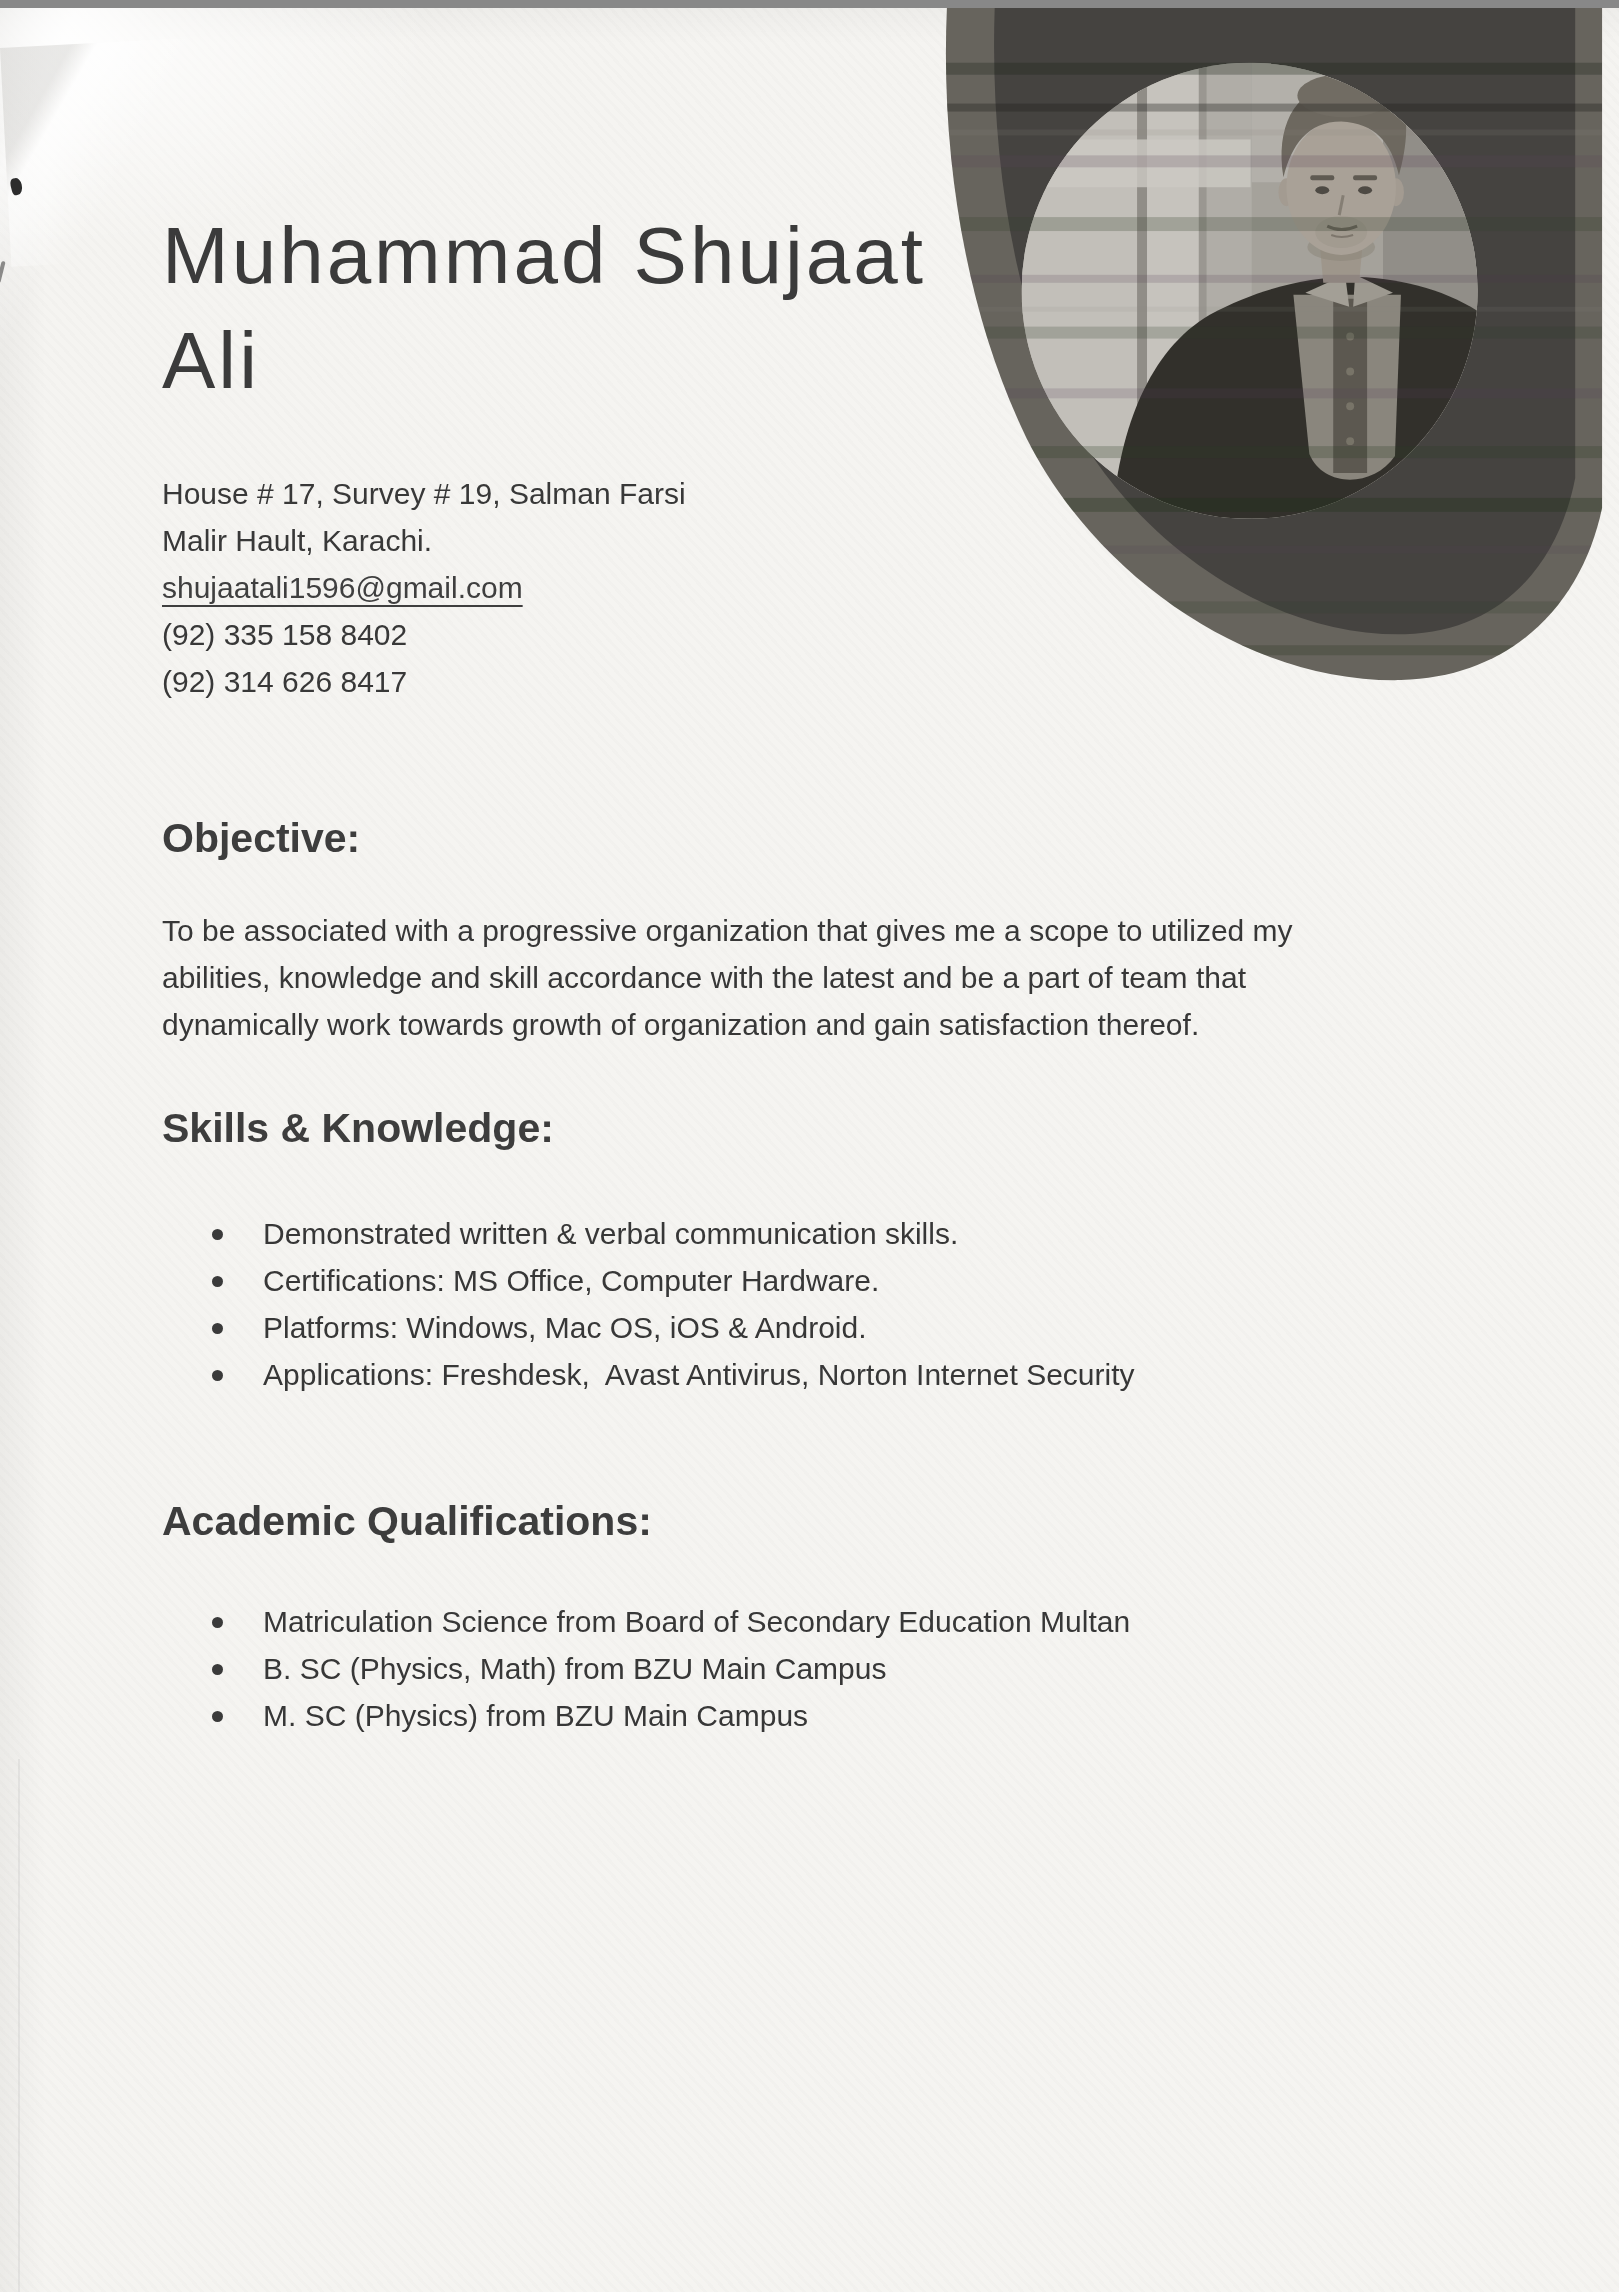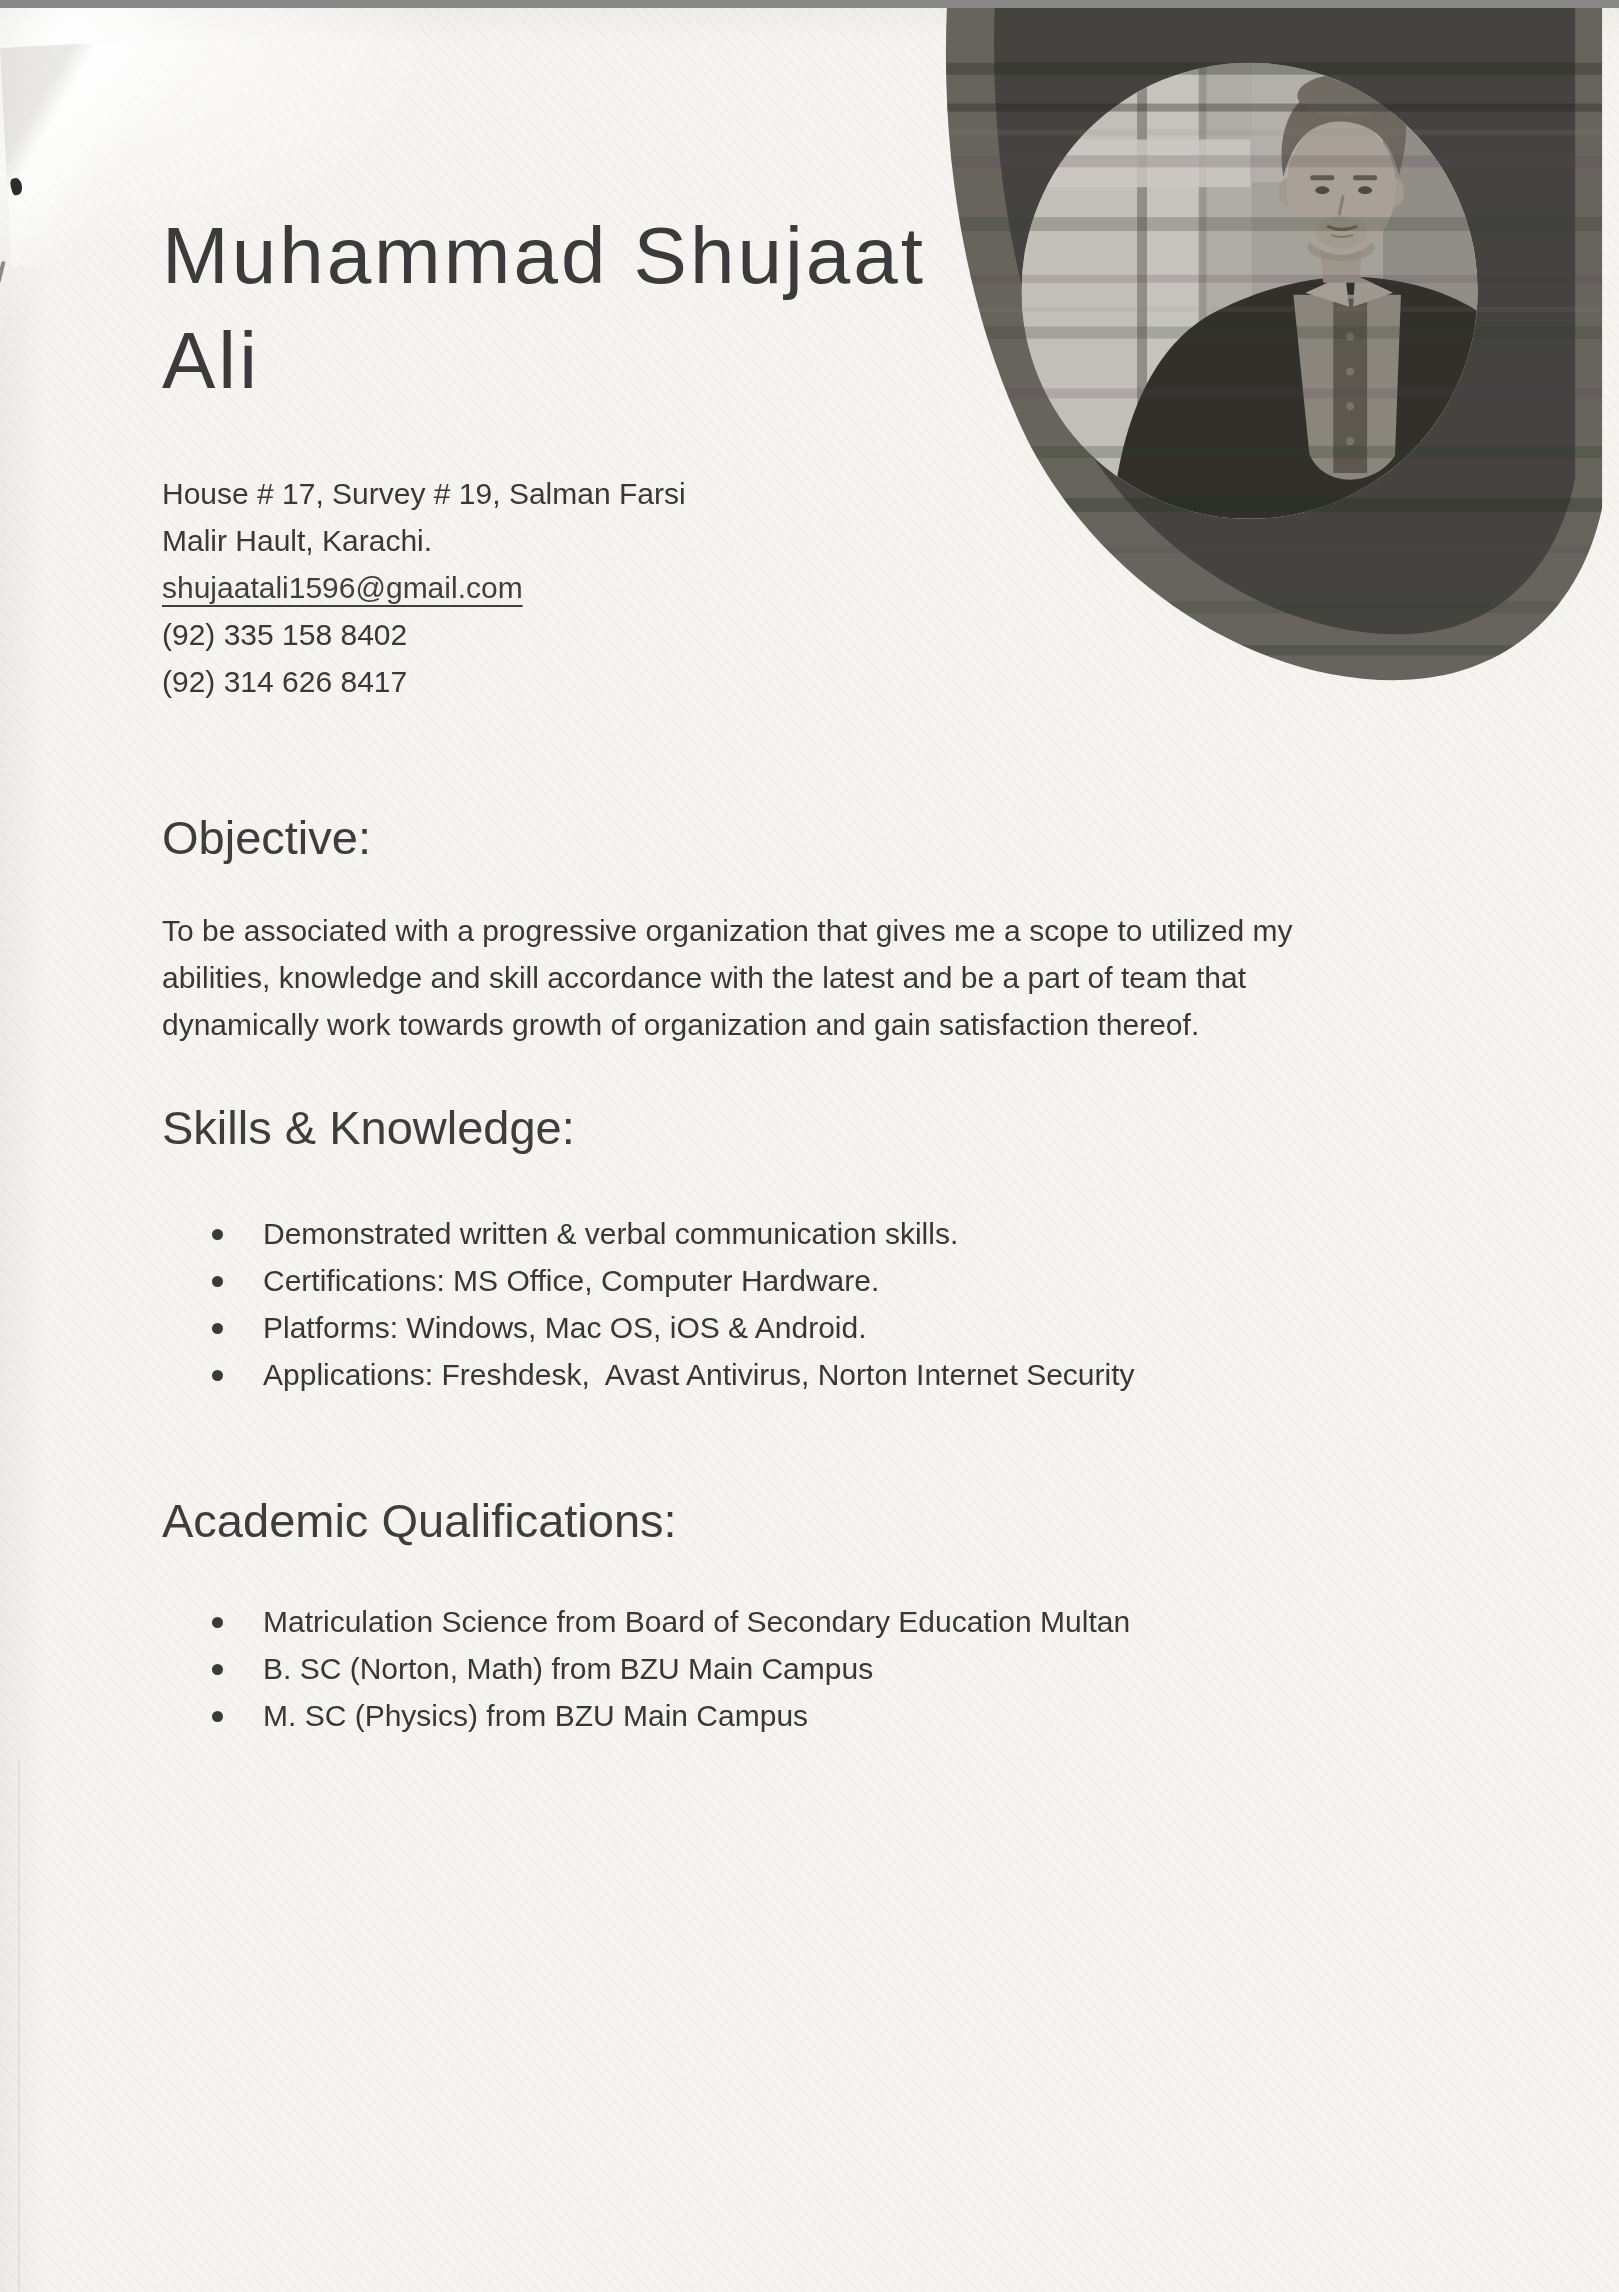--- a/index.html
+++ b/index.html
@@ -27,21 +27,21 @@
     font-weight:400;color:#3b3b3b;white-space:pre-line;
   }
   .contact{left:162px;top:462px;font-size:30px;line-height:47px;color:#383838;}
   .contact .line{height:47px;}
   .email{
     color:#3f3f3f;text-decoration:underline;
     text-underline-offset:7px;text-decoration-thickness:2px;
     cursor:pointer;
     text-align:center;
   }
-  .heading{font-size:47px;line-height:48px;color:#3d3d3d;font-weight:400;}
+  .heading{font-size:41px;line-height:48px;color:#3d3d3d;font-weight:700;}
   .h-objective{left:162px;top:806px;}
   .h-skills{left:162px;top:1096px;}
   .h-academic{left:162px;top:1489px;}
   .para{
     left:162px;top:899px;width:1383px;
     font-size:30px;line-height:47px;color:#373737;white-space:pre-line;
   }
   .blist{left:162px;list-style:none;margin:0;padding:0;font-size:30px;color:#373737;}
   .blist li{position:relative;padding-left:101px;line-height:47px;white-space:pre-wrap;}
   .blist li::before{
@@ -168,18 +168,18 @@
   <ul class="abs blist list-skills">
     <li>Demonstrated written &amp; verbal communication skills.</li>
     <li>Certifications: MS Office, Computer Hardware.</li>
     <li>Platforms: Windows, Mac OS, iOS &amp; Android.</li>
     <li>Applications: Freshdesk,  Avast Antivirus, Norton Internet Security</li>
   </ul>
 
   <div class="abs heading h-academic">Academic Qualifications:</div>
   <ul class="abs blist list-academic">
     <li>Matriculation Science from Board of Secondary Education Multan</li>
-    <li>B. SC (Norton, Math) from BZU Main Campus</li>
+    <li>B. SC (Physics, Math) from BZU Main Campus</li>
     <li>M. SC (Physics) from BZU Main Campus</li>
   </ul>
 
 </div>
 
 
 </body></html>

